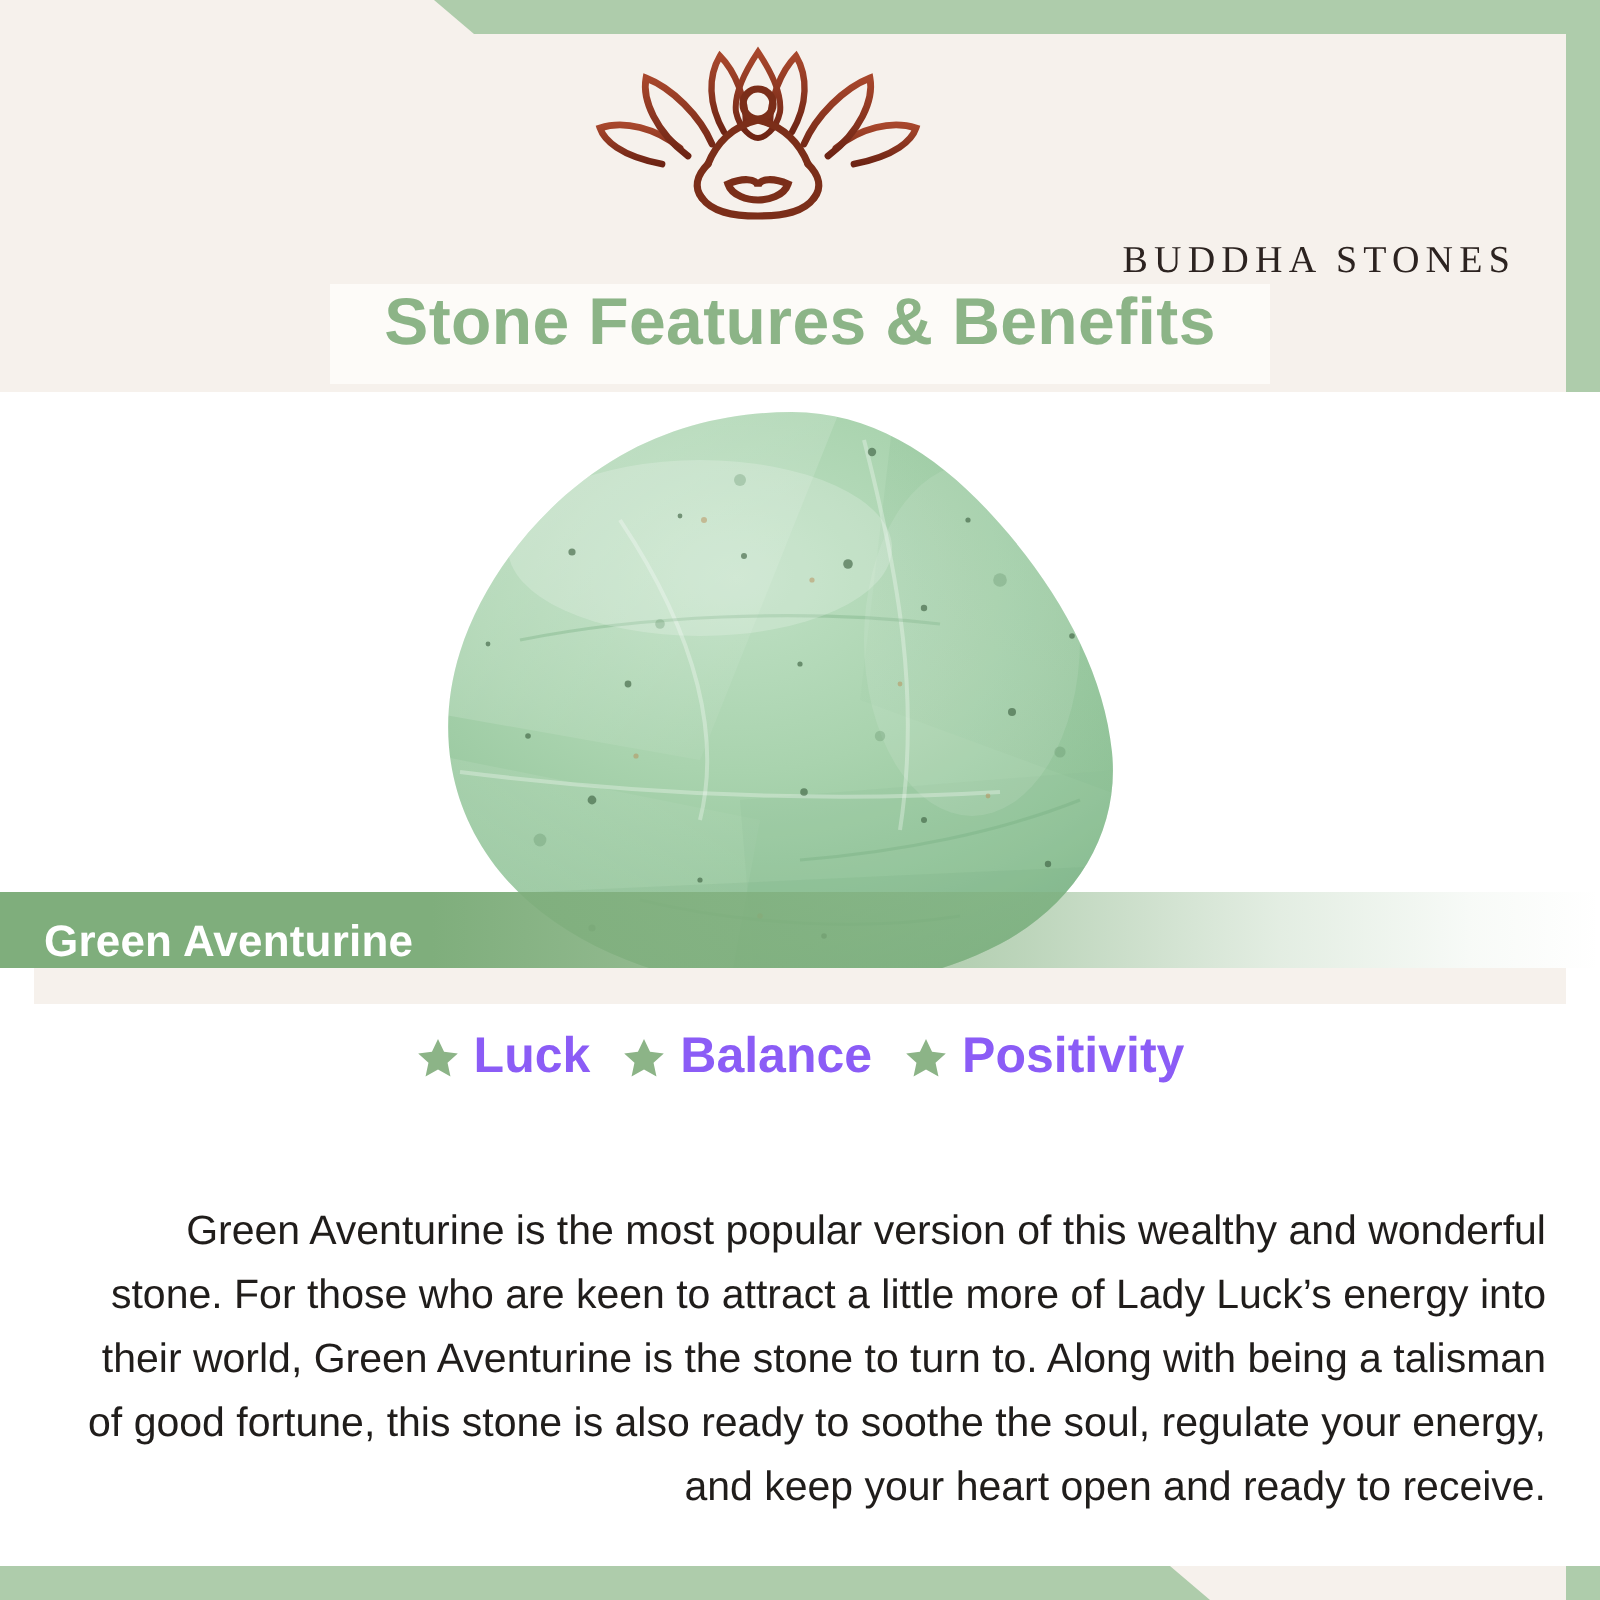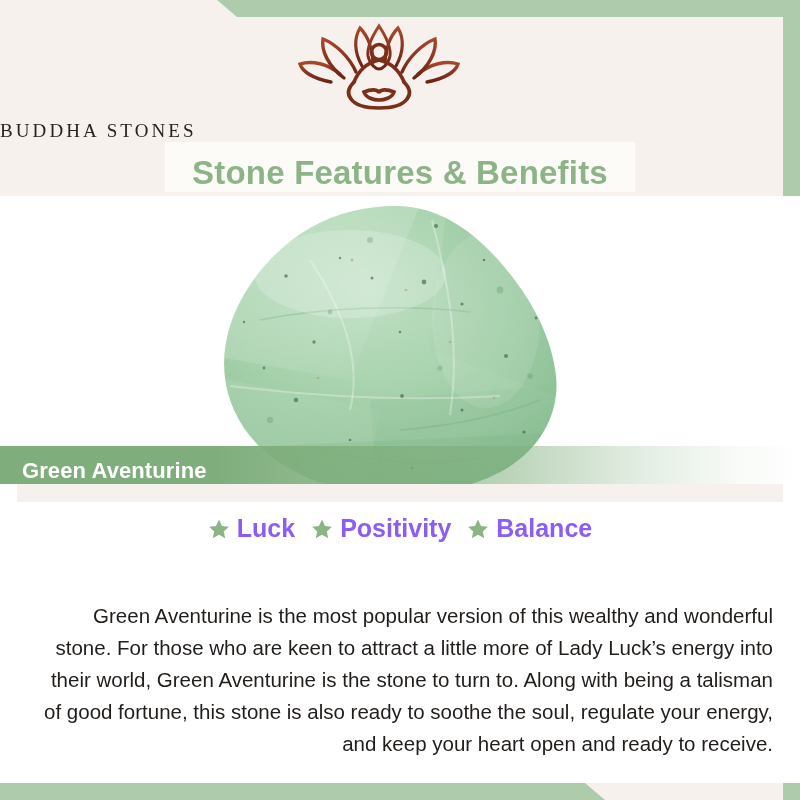--- a/index.html
+++ b/index.html
@@ -60,21 +60,21 @@
     height: 17px;
     clip-path: polygon(0 0, 585px 0, 100% 100%, 0 100%);
   }
 
   
   .brand {
     position: absolute;
     top: 22px;
     left: 0;
     width: 758px;
-    text-align: left;
+    text-align: right;
   }
   .logo-mark {
     display: block;
     margin: 0 auto;
     width: 170px;
     height: 92px;
   }
   .brand-name {
     margin-top: 6px;
     font-family: "Liberation Serif", serif;
@@ -86,21 +86,21 @@
 
   
   .headline-band {
     position: absolute;
     top: 142px;
     left: 165px;
     width: 470px;
     height: 50px;
     background: #fdfbf8;
     display: flex;
-    align-items: flex-end;
+    align-items: flex-start;
     justify-content: center;
   }
   .headline-text {
     font-size: 33px;
     font-weight: bold;
     color: #8cb487;
     letter-spacing: 0.2px;
     white-space: nowrap;
   }
 
@@ -381,26 +381,26 @@
       <div class="benefit">
         <svg class="benefit-star" viewBox="0 0 24 24">
           <polygon points="12,1.6 15.3,8.6 22.8,9.5 17.2,14.6 18.8,22.1 12,18.3 5.2,22.1 6.8,14.6 1.2,9.5 8.7,8.6" fill="#8cb487"></polygon>
         </svg>
         <span class="benefit-label">Luck</span>
       </div>
       <div class="benefit">
         <svg class="benefit-star" viewBox="0 0 24 24">
           <polygon points="12,1.6 15.3,8.6 22.8,9.5 17.2,14.6 18.8,22.1 12,18.3 5.2,22.1 6.8,14.6 1.2,9.5 8.7,8.6" fill="#8cb487"></polygon>
         </svg>
-        <span class="benefit-label">Positivity</span>
+        <span class="benefit-label">Balance</span>
       </div>
       <div class="benefit">
         <svg class="benefit-star" viewBox="0 0 24 24">
           <polygon points="12,1.6 15.3,8.6 22.8,9.5 17.2,14.6 18.8,22.1 12,18.3 5.2,22.1 6.8,14.6 1.2,9.5 8.7,8.6" fill="#8cb487"></polygon>
         </svg>
-        <span class="benefit-label">Balance</span>
+        <span class="benefit-label">Positivity</span>
       </div>
     </div>
 
     <div class="body-copy">Green Aventurine is the most popular version of this wealthy and wonderful stone. For those who are keen to attract a little more of Lady Luck’s energy into their world, Green Aventurine is the stone to turn to. Along with being a talisman of good fortune, this stone is also ready to soothe the soul, regulate your energy, and keep your heart open and ready to receive.</div>
   </div>
 
 </div>
 
 </body></html>

